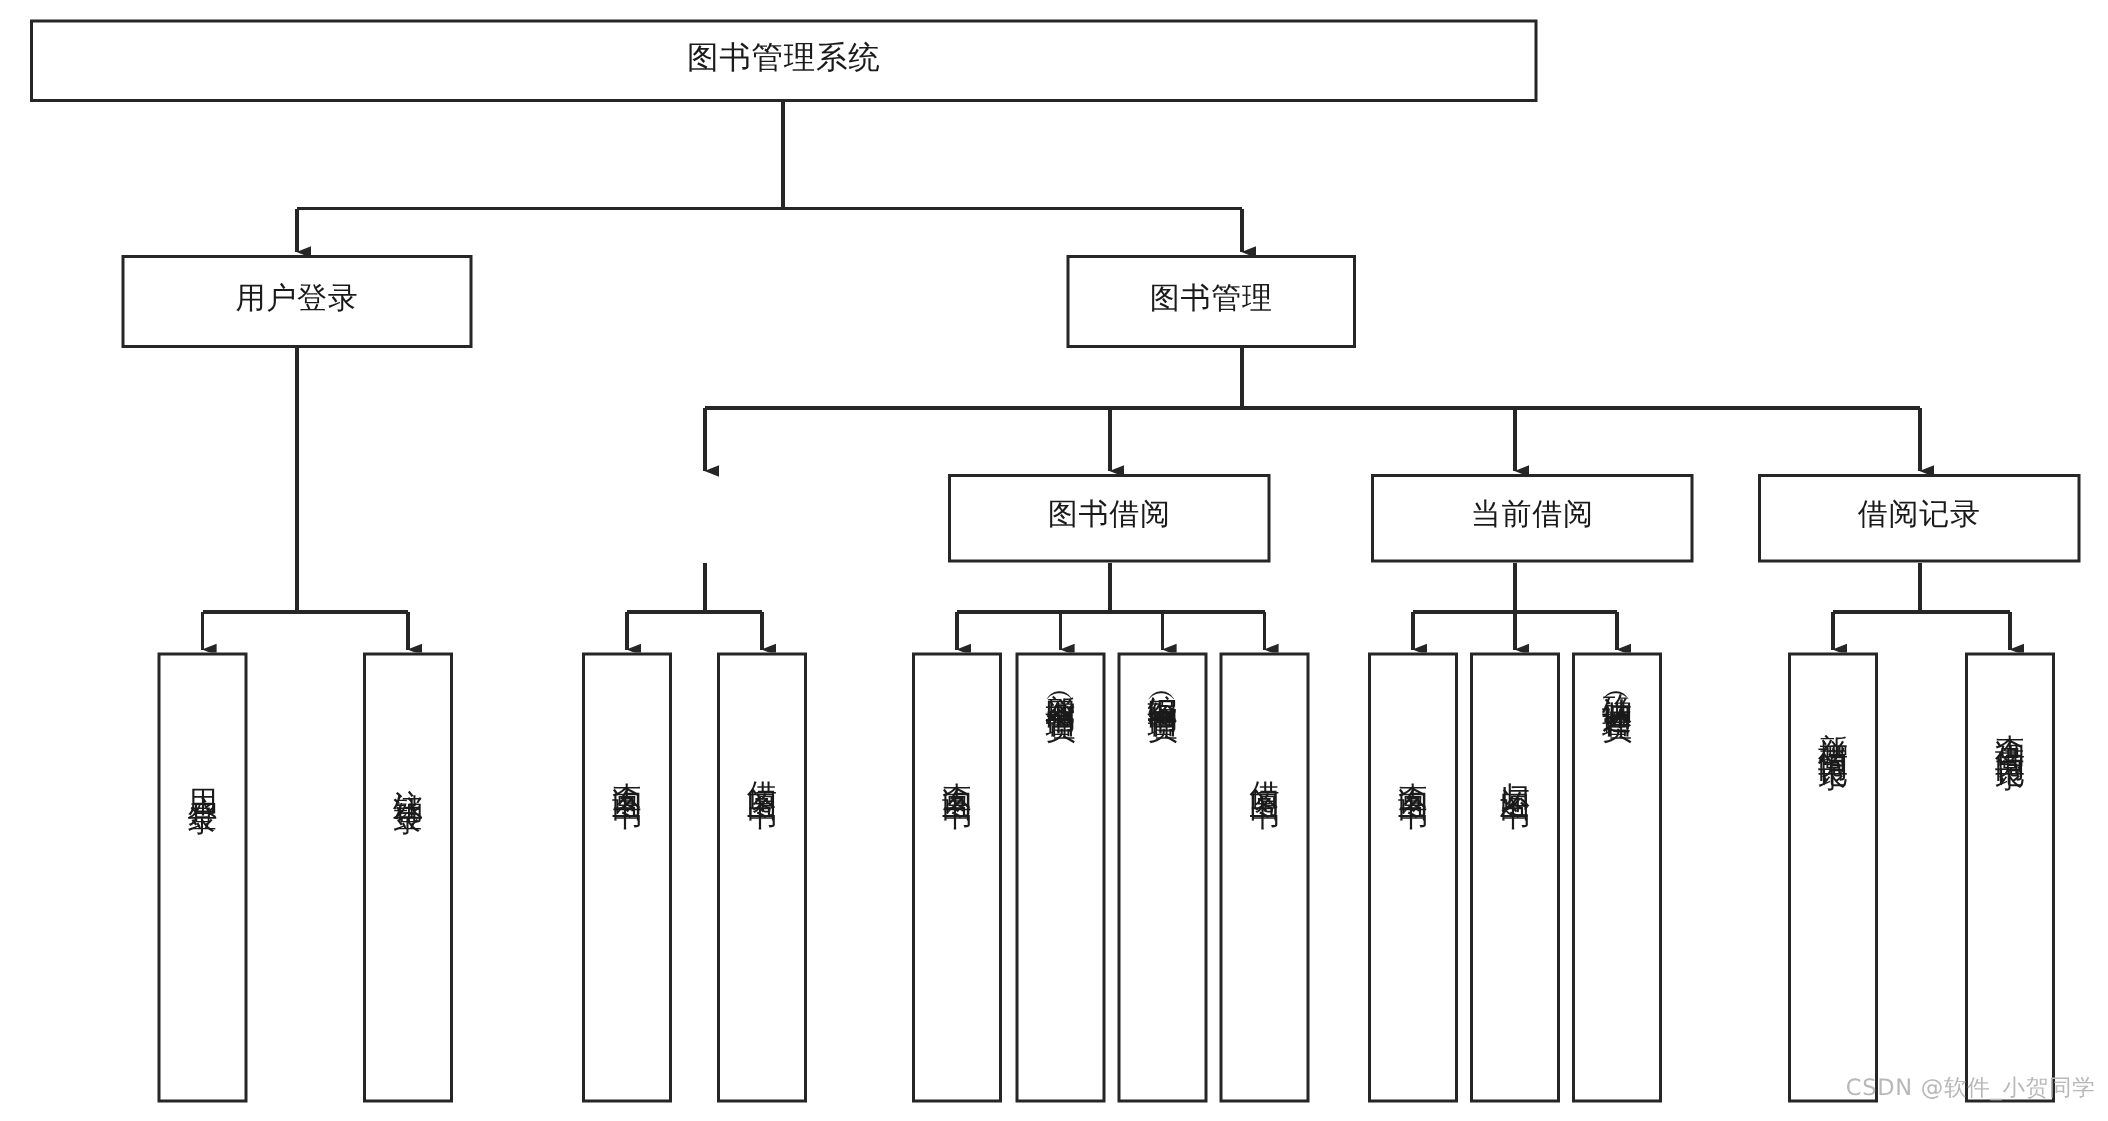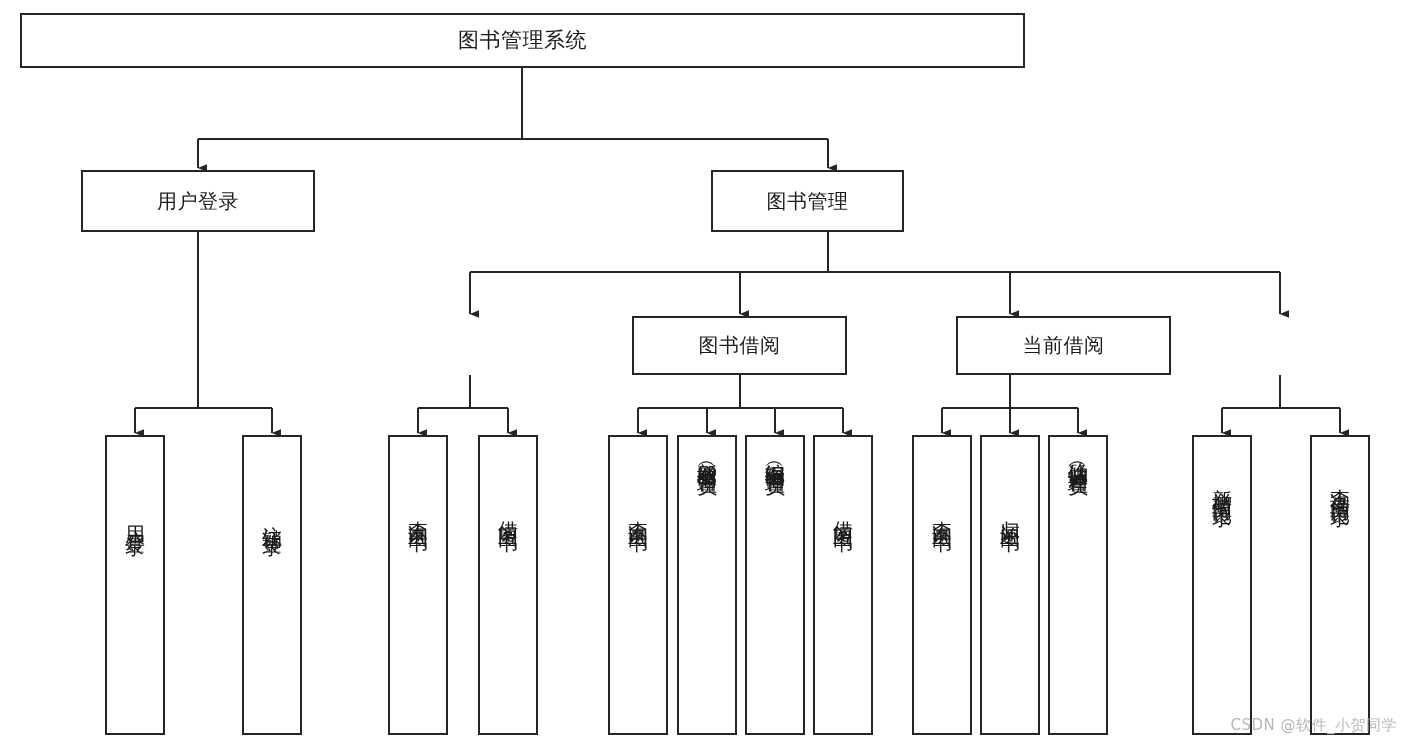--- a/index.html
+++ b/index.html
@@ -18,20 +18,21 @@
     display:flex;align-items:center;justify-content:center;
     color:#1a1a1a;
   }
   .node-box.level-0{font-size:21px;}
   .node-box.level-1{font-size:20px;}
   .node-box.level-2{font-size:20px;}
   .node-label{
     line-height:1.12;
     letter-spacing:0.5px;
     white-space:nowrap;
+    font-family:Liberation Mono, monospace;
   }
   .node-box.leaf{
     align-items:flex-start;
     justify-content:center;
     padding-top:8px;
   }
   .leaf-label{
     writing-mode:vertical-rl;
     text-orientation:upright;
     font-size:20px;
@@ -113,22 +114,25 @@
   <div class="node-box level-1" style="left:81px;top:170px;width:234px;height:62px;">
     <span class="node-label">用户登录</span>
   </div>
   <div class="node-box level-1" style="left:711px;top:170px;width:193px;height:62px;">
     <span class="node-label">图书管理</span>
   </div>
 
   <div class="node-box level-2" style="left:632px;top:316px;width:215px;height:59px;">
     <span class="node-label">图书借阅</span>
   </div>
-  <div class="node-box level-2" style="left:956px;top:316px;width:215px;height:59px;">
+  <div class="node-box level-2" style="left:914px;top:316px;width:215px;height:59px;">
     <span class="node-label">当前借阅</span>
+  </div>
+  <div class="node-box level-2" style="left:1172px;top:316px;width:215px;height:59px;">
+    <span class="node-label">借阅记录</span>
   </div>
 
   <div class="node-box leaf" style="left:105px;top:435px;width:60px;height:300px;">
     <span class="leaf-label" style="margin-top:65px;">用户登录</span>
   </div>
   <div class="node-box leaf" style="left:242px;top:435px;width:60px;height:300px;">
     <span class="leaf-label" style="margin-top:65px;">注销登录</span>
   </div>
 
   <div class="node-box leaf" style="left:388px;top:435px;width:60px;height:300px;">

